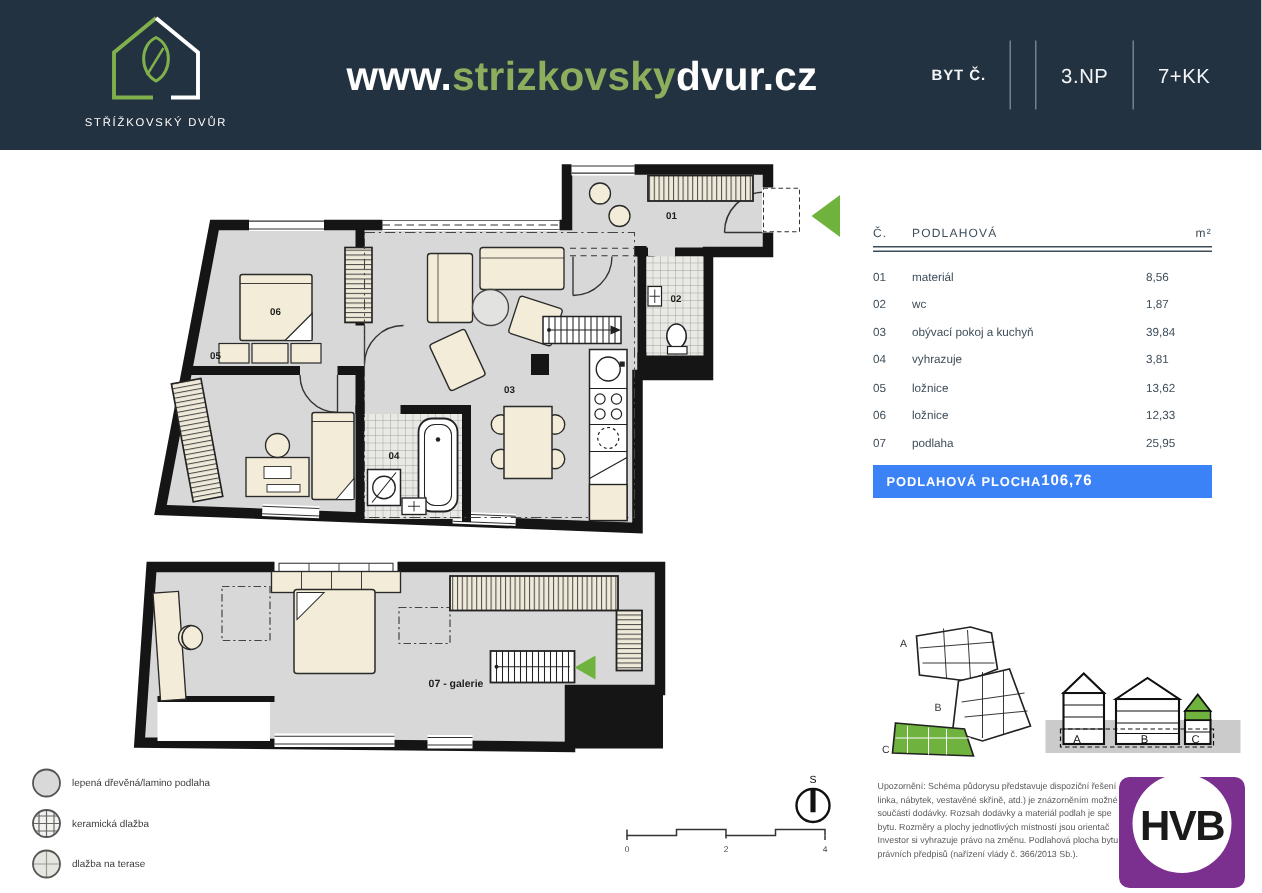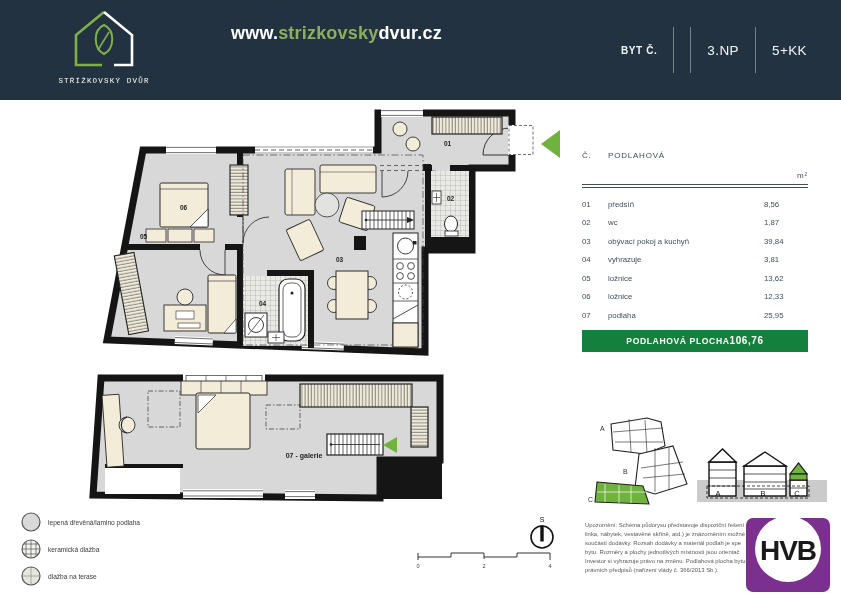--- a/index.html
+++ b/index.html
@@ -4,38 +4,38 @@
 <style>
   html,body{margin:0;padding:0;}
   body{
     width:841px;height:595px;position:relative;overflow:hidden;
     background:#ffffff;
     font-family:"Liberation Sans", sans-serif;
     -webkit-font-smoothing:antialiased;
   }
   
   .header{position:absolute;left:0;top:0;width:841px;height:100px;background:#233240;}
-  .logo{position:absolute;left:44px;top:8px;width:120px;text-align:center;font-family:Liberation Mono, monospace;}
+  .logo{position:absolute;left:44px;top:8px;width:120px;text-align:center;}
   .logo-title{color:#fff;font-size:7.5px;letter-spacing:1.2px;margin-top:2px;}
-  .site-url{position:absolute;left:231px;top:23px;font-size:18px;font-weight:bold;color:#fff;letter-spacing:.2px;}
+  .site-url{position:absolute;left:231px;top:36px;font-size:27px;font-weight:bold;color:#fff;letter-spacing:.2px;}
   .site-url .hl{color:#8cae5d;}
   .unit-info{position:absolute;right:34px;top:0;height:100px;display:flex;align-items:center;gap:16px;color:#f2f4f6;}
   .unit-label{font-size:10px;font-weight:bold;letter-spacing:.6px;}
   .unit-number{font-size:35px;font-weight:400;letter-spacing:1px;}
   .unit-floor,.unit-layout{font-size:13.5px;letter-spacing:.4px;text-align:right;}
   .vdiv{width:1px;height:46px;background:rgba(255,255,255,.38);}
   
   .room-table{position:absolute;left:582px;top:151px;width:226px;color:#3f4e5a;}
   .t-head{display:grid;grid-template-columns:26px 1fr 44px;font-size:8px;letter-spacing:.8px;padding-bottom:4px;border-bottom:1.4px solid #3c4c59;}
   .t-rule{height:1px;background:#3c4c59;margin-top:1.5px;}
-  .t-head .col-area{text-align:right;margin-top:20px;}
+  .t-head .col-area{text-align:right;}
   .t-body{margin-top:12px;}
   .t-row{display:grid;grid-template-columns:26px 1fr 44px;font-size:7.8px;margin:0 0 9.6px 0;}
   .t-row .cell-area{text-align:left;}
-  .t-total{margin-top:7px;height:22px;background:#15803d;color:#fff;display:flex;align-items:center;justify-content:center;padding:0 9px;font-weight:bold;font-size:8.6px;letter-spacing:.6px;}
+  .t-total{margin-top:7px;height:22px;background:#3b82f6;color:#fff;display:flex;align-items:center;justify-content:flex-start;padding:0 9px;font-weight:bold;font-size:8.6px;letter-spacing:.6px;}
   .t-total .val{font-size:10px;}
   
   .legend{position:absolute;left:20px;top:511px;}
   .legend-row{display:flex;align-items:center;gap:6px;margin-bottom:5px;}
   .legend-row span{font-size:6.6px;color:#3a3a3a;}
   
   .disclaimer{position:absolute;left:585px;top:521px;width:178px;overflow:hidden;}
   .disclaimer div{font-size:5.9px;line-height:1.52;color:#5a5a5a;white-space:nowrap;}
   
   .plan-svg{position:absolute;left:80px;top:105px;}
@@ -58,21 +58,21 @@
     </svg>
     <div class="logo-title">STŘÍŽKOVSKÝ DVŮR</div>
   </div>
   <div class="site-url"><span>www.</span><span class="hl">strizkovsky</span><span>dvur.cz</span></div>
   <div class="unit-info">
     <div class="unit-label">BYT Č.</div>
     <div class="vdiv"></div>
     <div class="vdiv"></div>
     <div class="unit-floor">3.NP</div>
     <div class="vdiv"></div>
-    <div class="unit-layout">5+KK</div>
+    <div class="unit-layout">7+KK</div>
   </div>
 </div>
 
 <svg class="plan-svg" width="500" height="415" viewBox="0 0 500 415">
   <defs>
     <pattern id="tile" width="5" height="5" patternUnits="userSpaceOnUse">
       <rect width="5" height="5" fill="#e9e9e6"></rect>
       <path d="M5 0 H0 V5" fill="none" stroke="#9a9a98" stroke-width="0.6"></path>
     </pattern>
     <pattern id="hatchV" width="3.2" height="10" patternUnits="userSpaceOnUse">
@@ -269,21 +269,21 @@
     <div class="t-head">
       <div>Č.</div>
       <div>PODLAHOVÁ</div>
       <div class="col-area">m²</div>
     </div>
     <div class="t-rule"></div>
   </div>
   <div class="t-body">
     <div class="t-row">
       <div>01</div>
-      <div>předsíň</div>
+      <div>materiál</div>
       <div class="cell-area">8,56</div>
     </div>
     <div class="t-row">
       <div>02</div>
       <div>wc</div>
       <div class="cell-area">1,87</div>
     </div>
     <div class="t-row">
       <div>03</div>
       <div>obývací pokoj a kuchyň</div>

